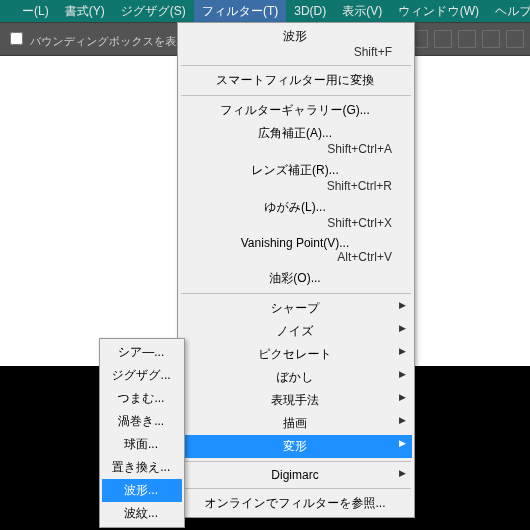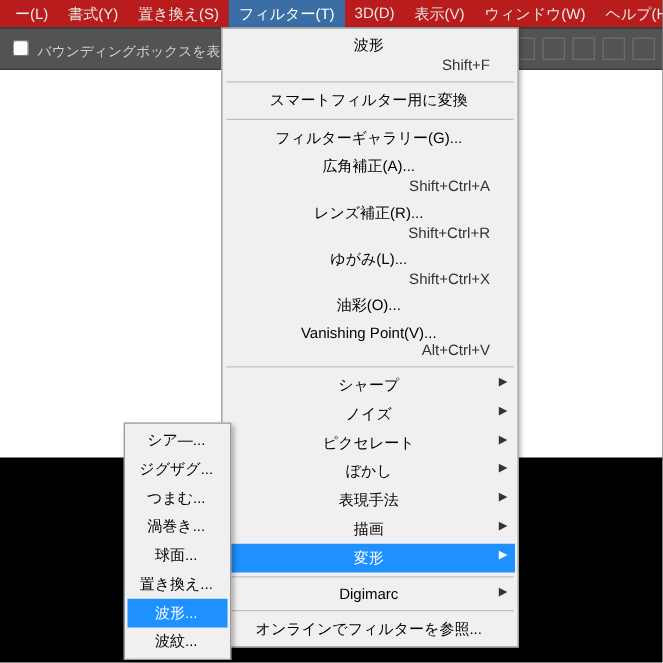--- a/index.html
+++ b/index.html
@@ -7,26 +7,26 @@
     padding: 0;
     font-family: "Meiryo UI", "Yu Gothic UI", sans-serif;
     font-size: 12px;
     background: #000;
     width: 530px;
     height: 530px;
     overflow: hidden;
     position: relative;
   }
   .menubar {
-    background: #b91c1c;
+    background: #0f766e;
     color: #e8e8e8;
     height: 22px;
     display: flex;
-    align-items: flex-start;
-    padding: 0 4px;
+    align-items: center;
+    padding: 0 14px;
     white-space: nowrap;
   }
   .menubar-item {
     padding: 3px 8px;
     cursor: default;
   }
   .menubar-item.active {
     background: #3a6ea5;
     color: #fff;
   }
@@ -91,21 +91,21 @@
   }
   #filter-menu { top: 22px; left: 177px; width: 232px; }
   #distort-submenu { top: 338px; left: 99px; width: 80px; }
 </style>
 </head>
 <body>
 
 <div class="menubar">
   <div class="menubar-item">ー(L)</div>
   <div class="menubar-item">書式(Y)</div>
-  <div class="menubar-item">置き換え(S)</div>
+  <div class="menubar-item">ジグザグ(S)</div>
   <div class="menubar-item active">フィルター(T)</div>
   <div class="menubar-item">3D(D)</div>
   <div class="menubar-item">表示(V)</div>
   <div class="menubar-item">ウィンドウ(W)</div>
   <div class="menubar-item">ヘルプ(H)</div>
 </div>
 
 <div class="optionsbar">
   <label>
     <input type="checkbox" class="optchk" style="">
@@ -141,26 +141,26 @@
     </div>
   <div class="menu-item">
       <span>レンズ補正(R)...</span>
       <span class="shortcut">Shift+Ctrl+R</span>
     </div>
   <div class="menu-item">
       <span>ゆがみ(L)...</span>
       <span class="shortcut">Shift+Ctrl+X</span>
     </div>
   <div class="menu-item">
-      <span>油彩(O)...</span>
-    </div>
-  <div class="menu-item">
       <span>Vanishing Point(V)...</span>
       <span class="shortcut">Alt+Ctrl+V</span>
     </div>
+  <div class="menu-item">
+      <span>油彩(O)...</span>
+    </div>
   <div class="menu-sep"></div>
   <div class="menu-item has-sub">
       <span>シャープ</span>
     </div>
   <div class="menu-item has-sub">
       <span>ノイズ</span>
     </div>
   <div class="menu-item has-sub">
       <span>ピクセレート</span>
     </div>

